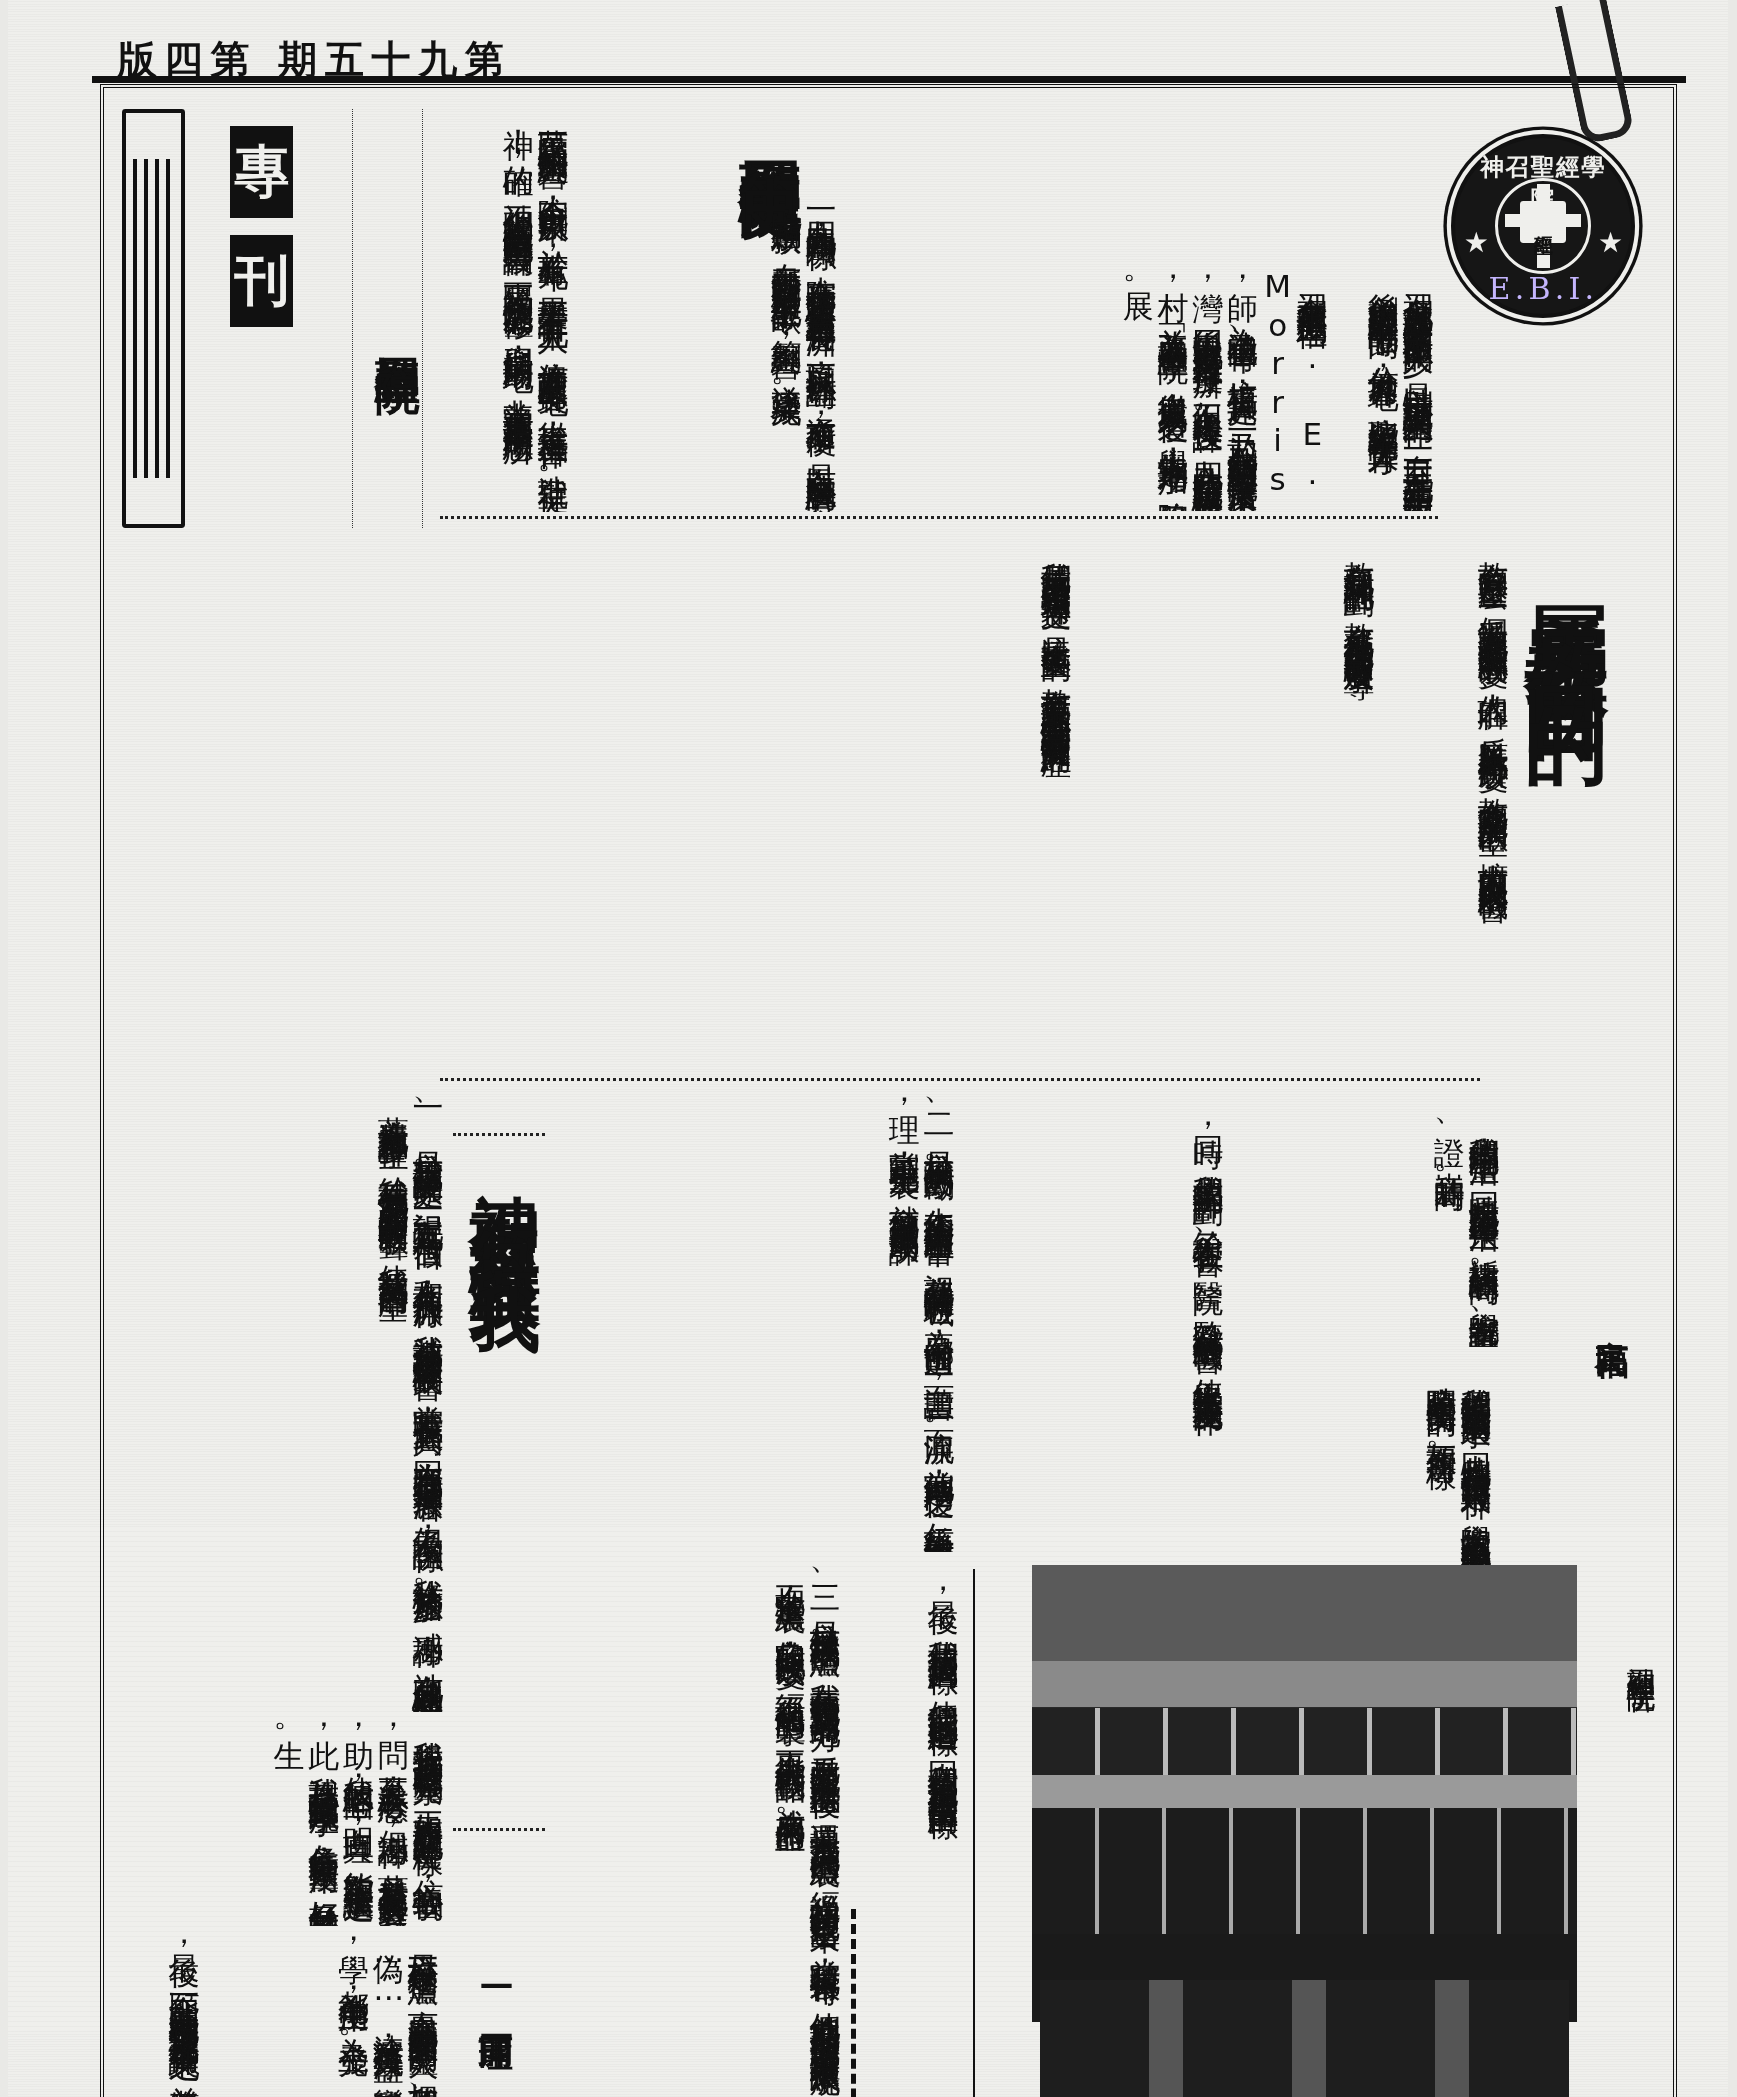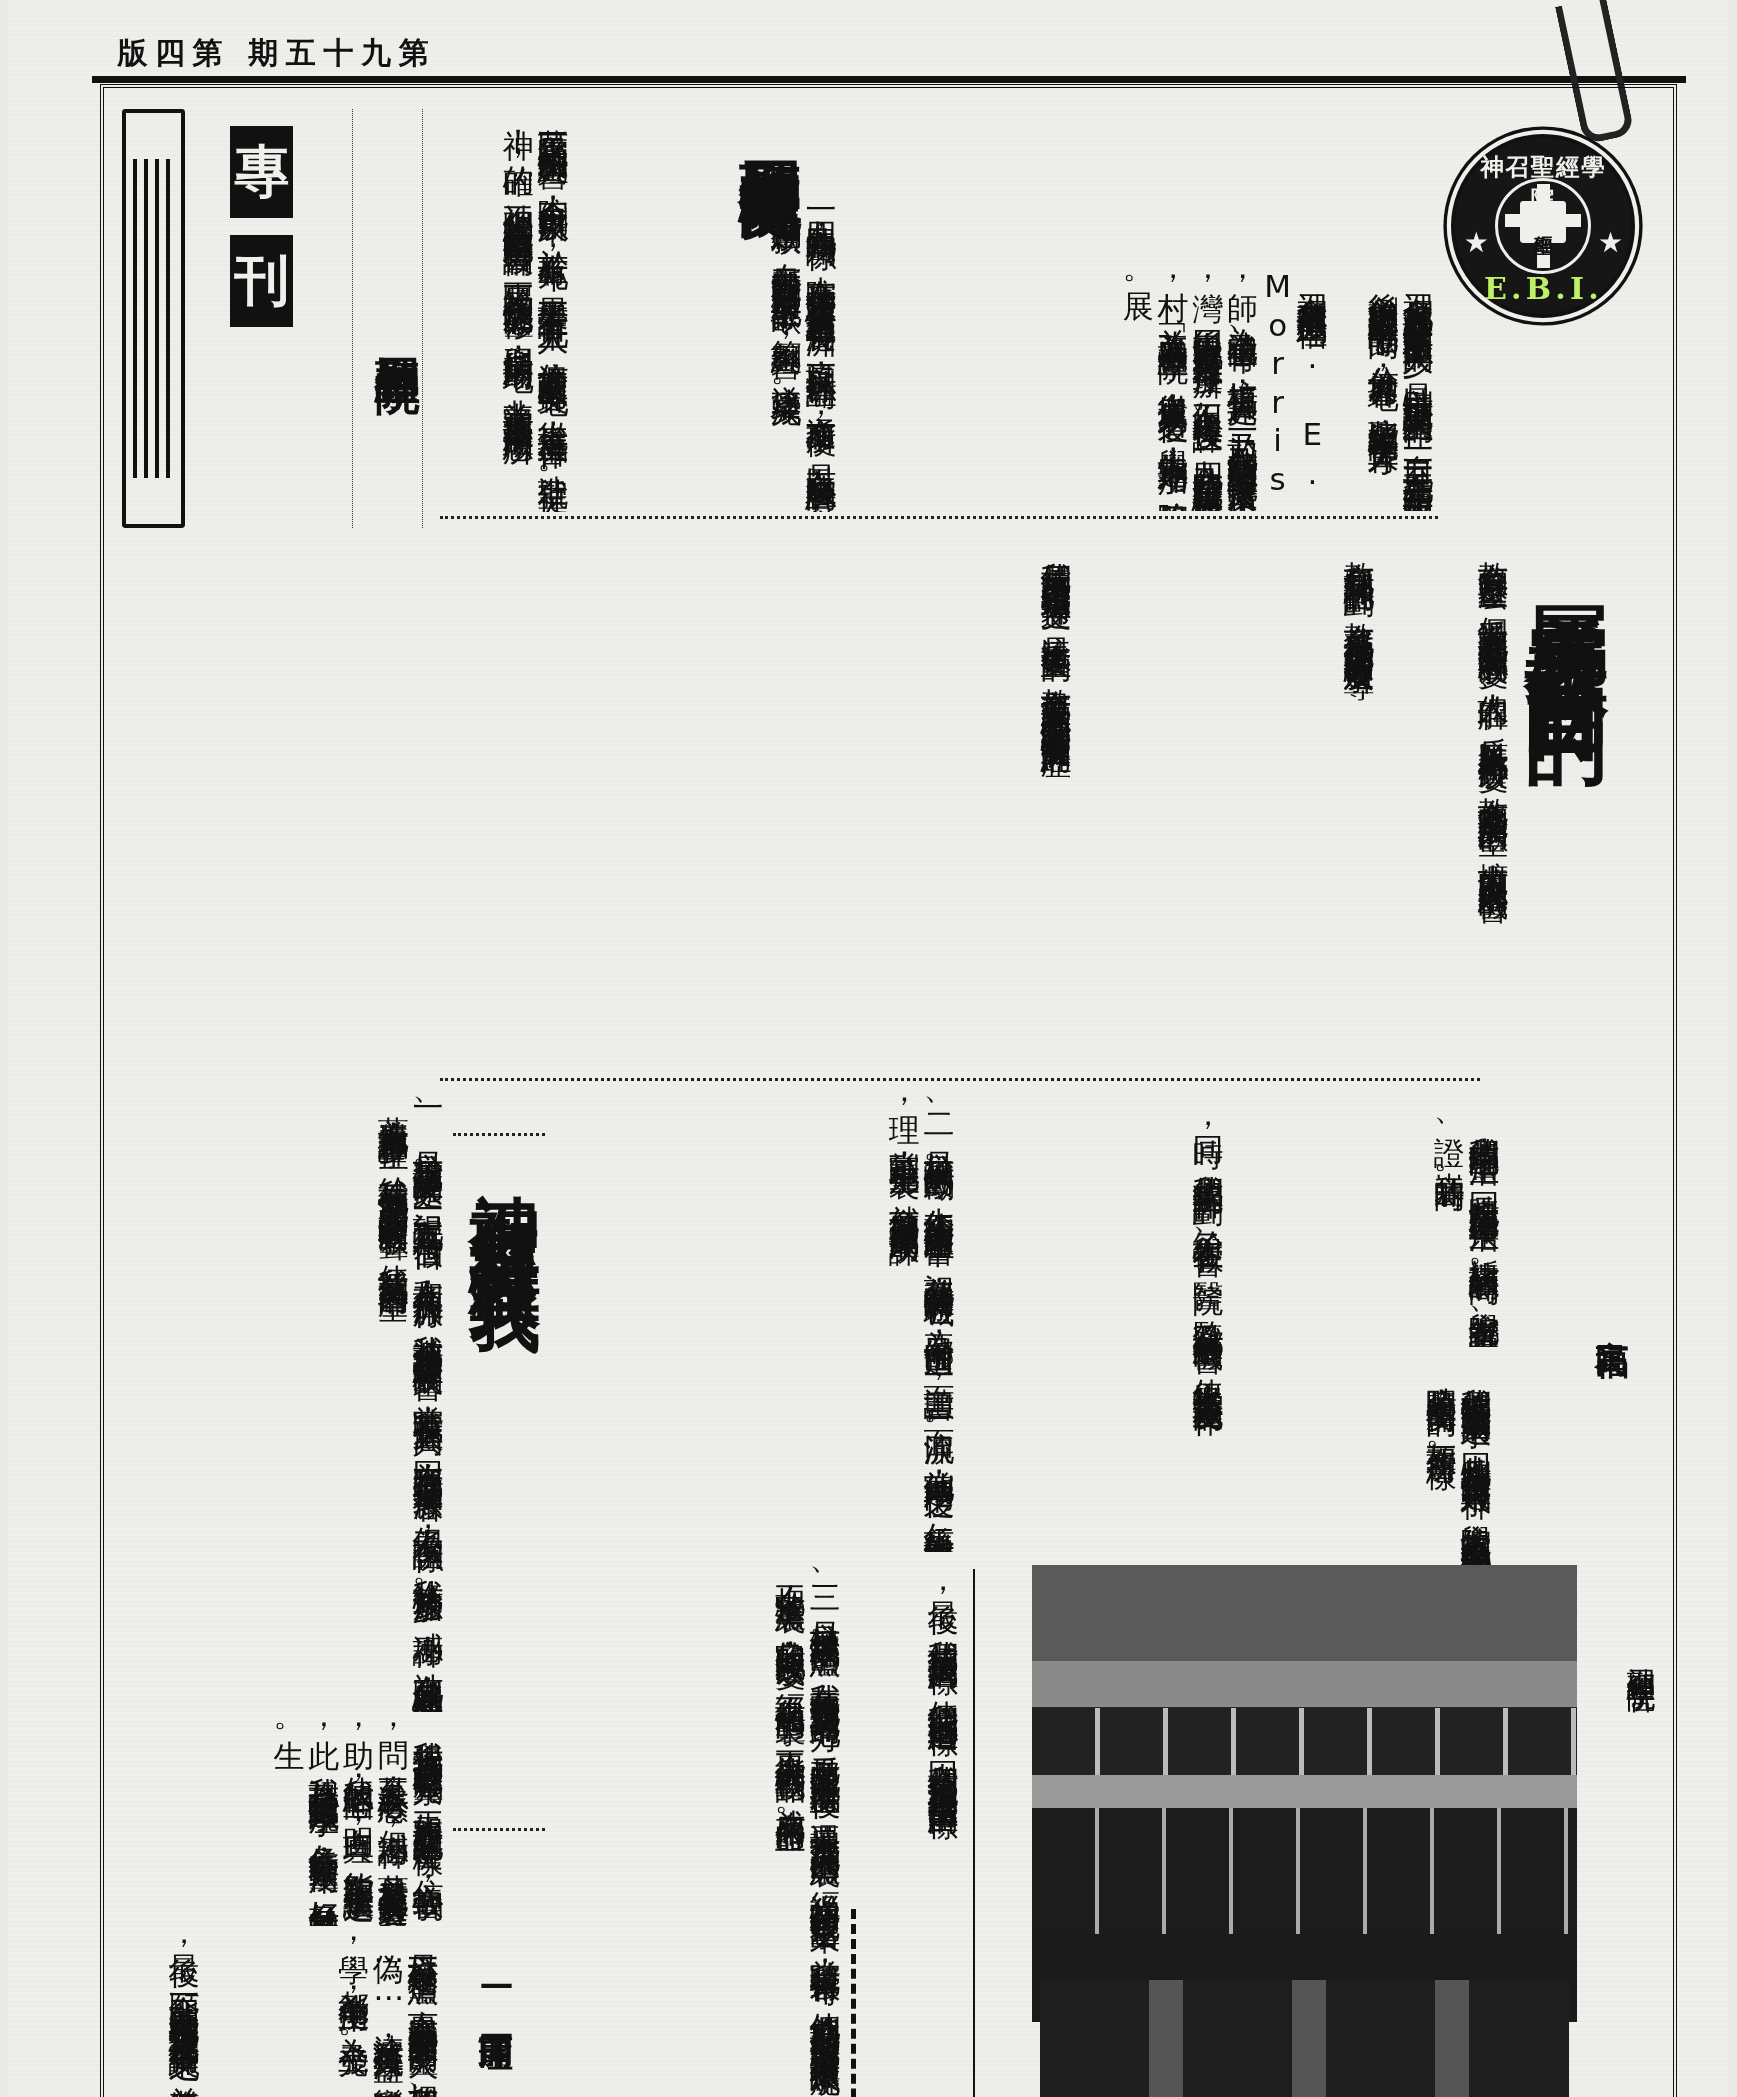--- a/index.html
+++ b/index.html
@@ -3,21 +3,21 @@
 <meta charset="utf-8">
 <style>
   html,body{margin:0;padding:0;background:#e9e9e6;}
   body{width:1737px;height:2427px;position:relative;overflow:hidden;
        font-family:"DejaVu Sans","Liberation Sans",sans-serif;color:#111;}
   .page{position:absolute;left:8.4px;top:0;width:1720px;height:2427px;
         background:#efefec;
         background-image:repeating-linear-gradient(0deg,rgba(0,0,0,0.025) 0 0.8px,transparent 0.8px 2.5px);}
   
   .hdr{position:absolute;left:84px;top:25px;width:1586px;height:50px;}
-  .hdr .edition{position:absolute;left:25px;top:8.4px;font-size:30px;font-weight:bold;letter-spacing:7.6px;
+  .hdr .edition{position:absolute;left:25px;top:8.4px;font-size:39px;font-weight:bold;letter-spacing:7.6px;
                 direction:rtl;unicode-bidi:bidi-override;}
   .hdr .paper{position:absolute;left:646px;top:0;font-size:46px;font-weight:bold;letter-spacing:8.4px;
               direction:rtl;unicode-bidi:bidi-override;}
   .hdr .date{position:absolute;right:17px;top:12.6px;font-size:29px;font-weight:bold;letter-spacing:2.5px;
              direction:rtl;unicode-bidi:bidi-override;}
   .rule{position:absolute;left:84px;width:1594px;height:6.7px;background:#111;}
   .frame{position:absolute;left:92px;top:84px;width:1577px;height:2320px;border:4.2px double #111;box-sizing:border-box;}
   
   .clip{position:absolute;left:1561px;top:0;width:38px;height:134px;border:7.6px solid #222;border-top:none;
         border-radius:0 0 19px 19px;transform:rotate(-12deg);}
@@ -28,21 +28,21 @@
   .wavy{position:absolute;height:0;border-top:3.4px dotted #222;}
   .dline{position:absolute;border-left:2.5px solid #111;}
   .photo{position:absolute;background:#2a2a2a;overflow:hidden;}
   .photo .bld{position:absolute;left:0;right:0;}
   .cap{position:absolute;font-size:29px;}
   .block{position:absolute;overflow:hidden;}
   .logo{position:absolute;left:1443px;top:134px;width:176px;height:176px;border-radius:50%;
         background:#161616;border:4.2px solid #111;box-shadow:0 0 0 4.2px #efefec,0 0 0 7.6px #111;}
   .logo .inner{position:absolute;left:40px;top:40px;width:96px;height:96px;border-radius:50%;border:3.4px solid #efefec;box-sizing:border-box;}
   .logo .ring-text{position:absolute;color:#efefec;font-size:23.5px;font-weight:bold;}
-  .logo .ebi{position:absolute;left:0;right:0;bottom:7.6px;text-align:center;color:#bef264;font-family:"DejaVu Serif",serif;font-size:30px;font-weight:bold;letter-spacing:4.2px;}
+  .logo .ebi{position:absolute;left:0;right:0;bottom:7.6px;text-align:center;color:#c4b5fd;font-family:"DejaVu Serif",serif;font-size:30px;font-weight:normal;letter-spacing:4.2px;}
   .logo .book{position:absolute;left:65px;top:63px;width:46px;height:42px;background:#efefec;border-radius:3.4px;
               color:#111;font-size:18.5px;font-weight:bold;display:flex;align-items:center;justify-content:center;writing-mode:vertical-rl;}
   .logo .cross-v{position:absolute;left:82px;top:46px;width:12.6px;height:84px;background:#efefec;}
   .logo .cross-h{position:absolute;left:50px;top:76px;width:76px;height:12.6px;background:#efefec;}
   .logo .star{position:absolute;color:#efefec;font-size:28px;}
   .mast{position:absolute;left:109px;top:109px;width:319px;height:419px;}
   .mast .col{position:absolute;left:4.2px;top:0;width:63px;height:419px;border:4.2px solid #111;border-radius:3.4px;box-sizing:border-box;}
   .mast .col::before{content:"";position:absolute;left:7.6px;top:46px;width:42px;height:319px;
                      background:repeating-linear-gradient(90deg,#111 0 4.2px,transparent 4.2px 11px);}
   .mast .blk{position:absolute;left:113px;width:63px;background:#111;color:#efefec;font-size:55px;font-weight:bold;

